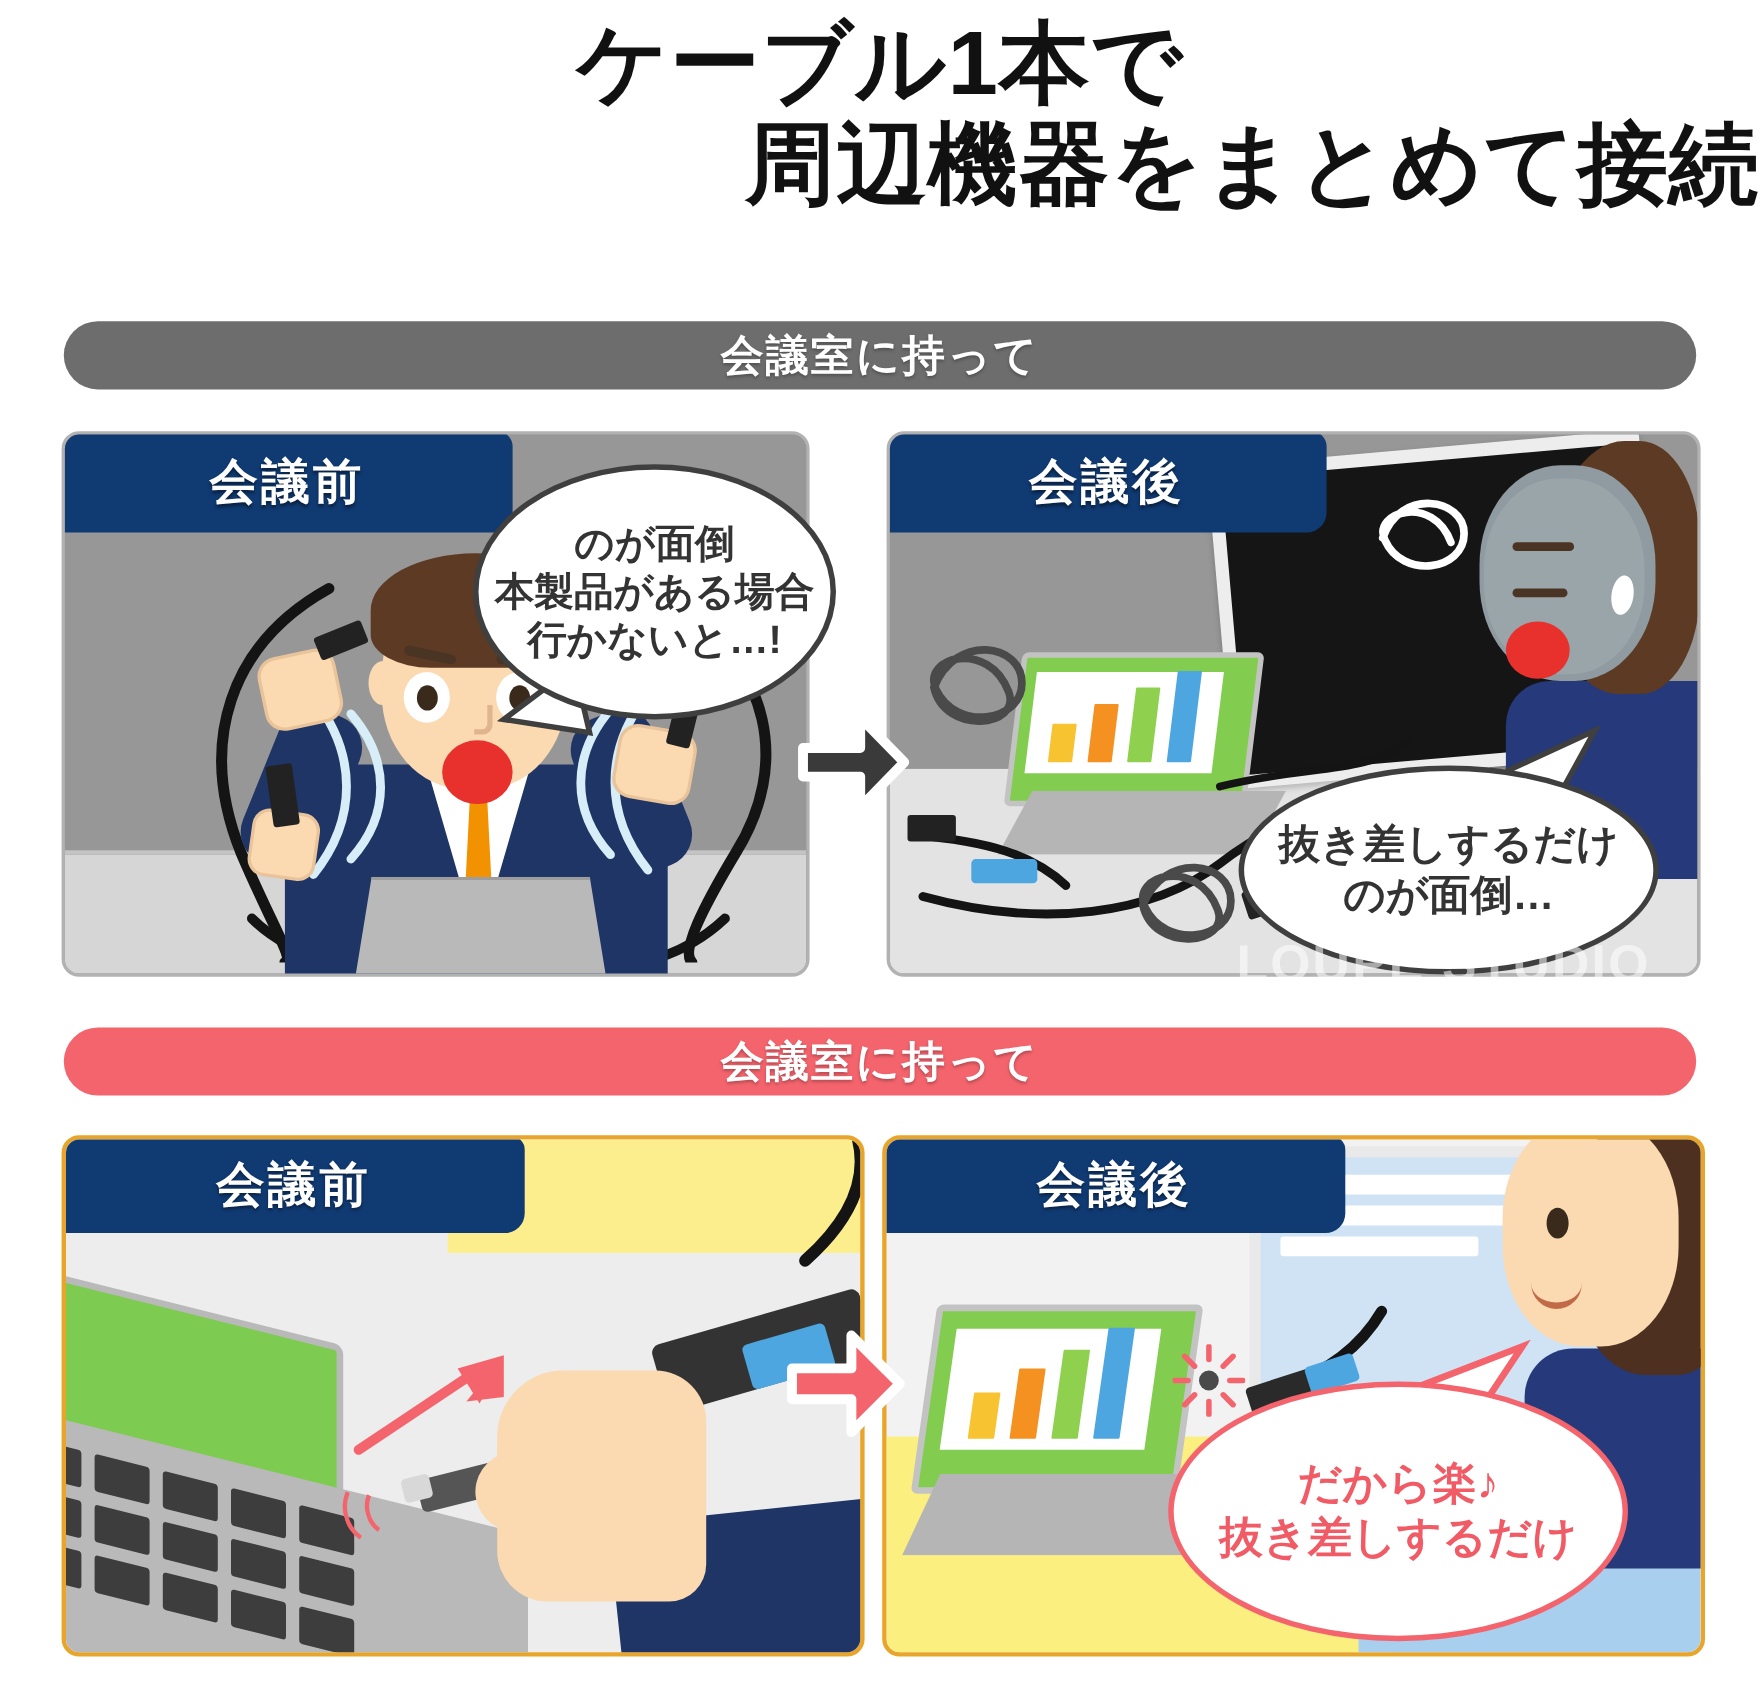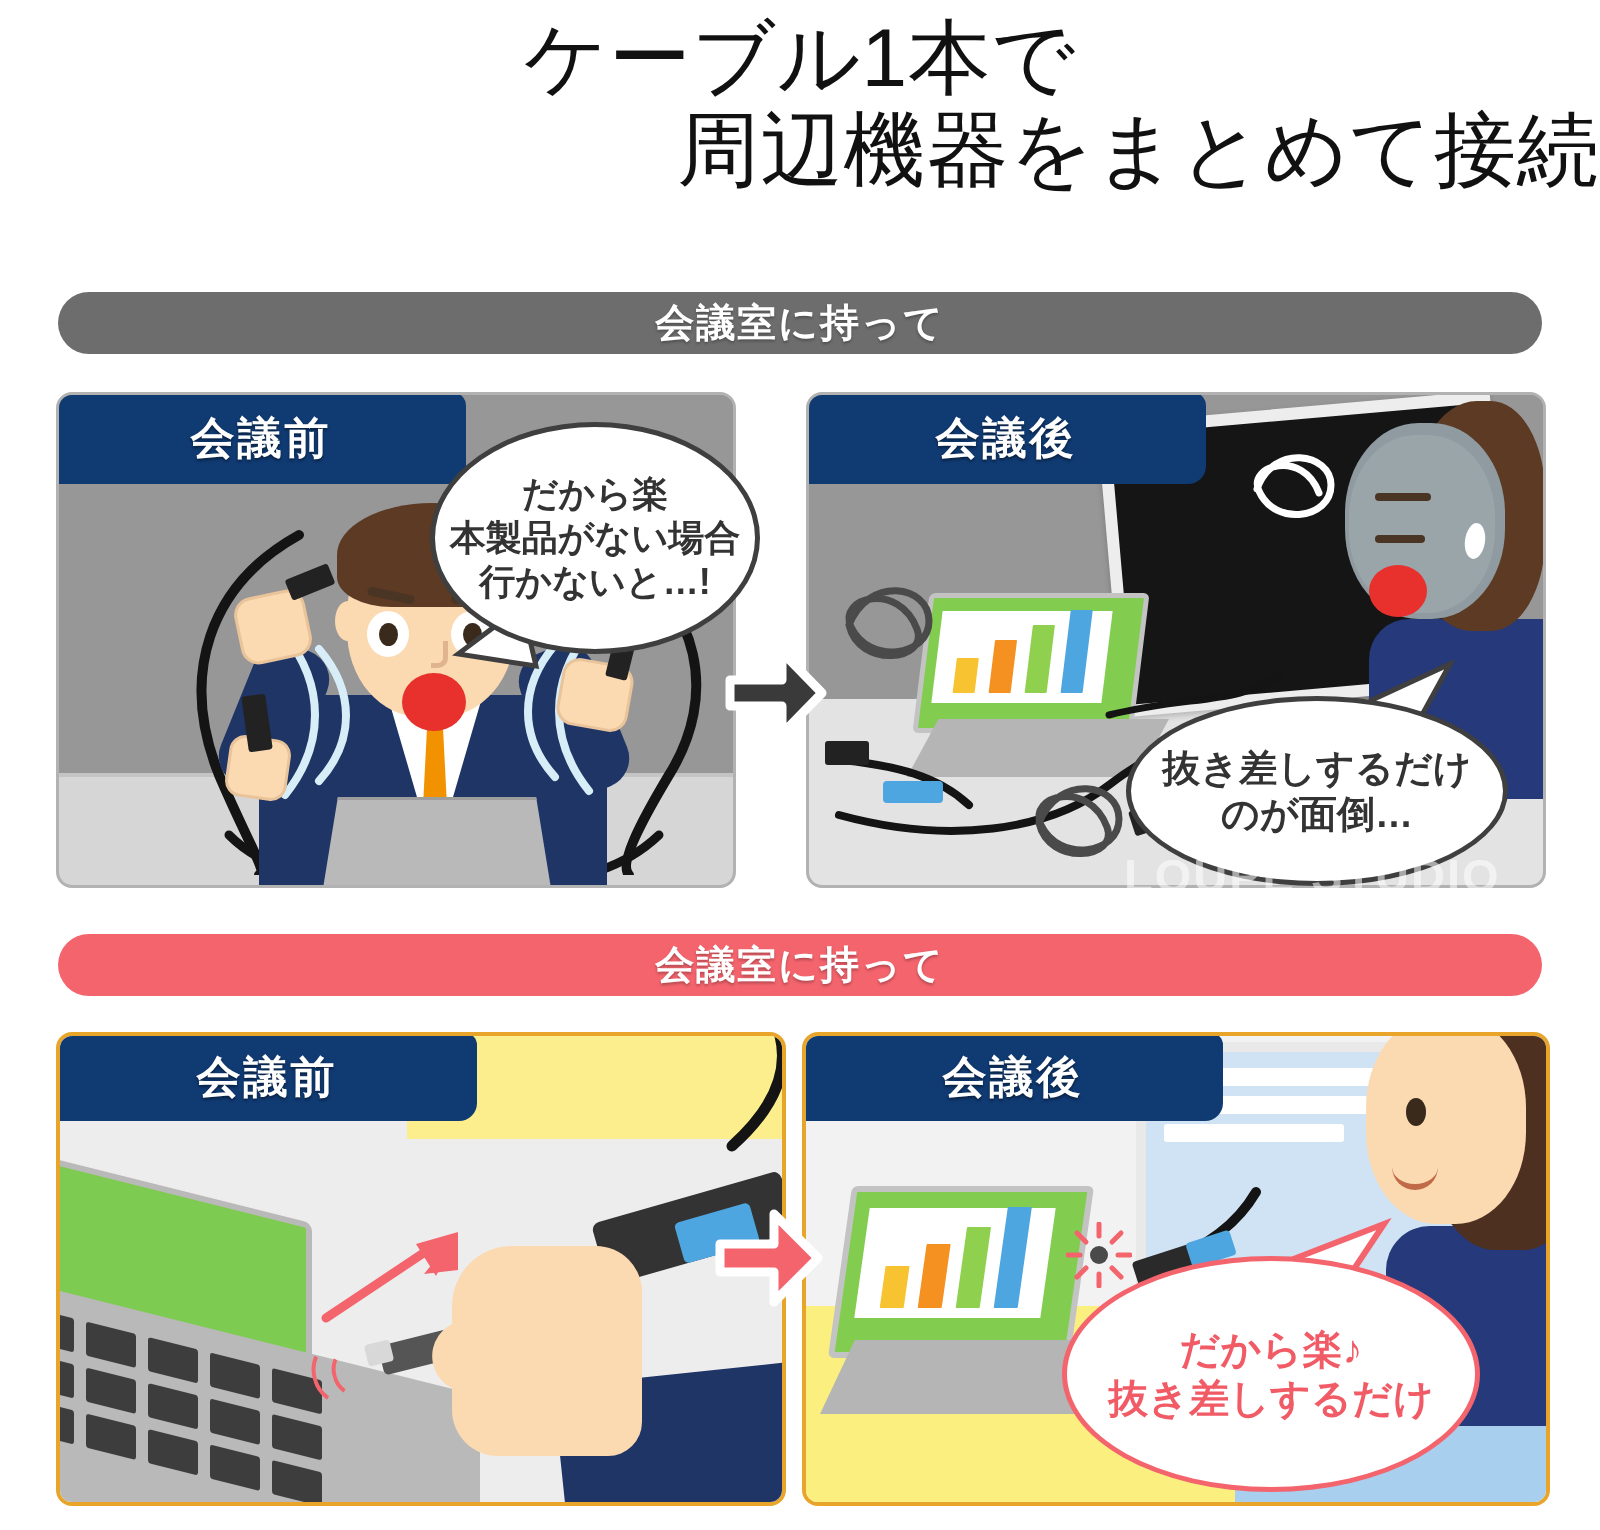--- a/index.html
+++ b/index.html
@@ -2,21 +2,21 @@
 <html><head>
 <meta charset="utf-8">
 <style>
   html,body{margin:0;padding:0;background:#ffffff;}
   body{width:1600px;height:1530px;font-family:"Liberation Sans","DejaVu Sans",sans-serif;
        -webkit-font-smoothing:antialiased;overflow:hidden;}
   .page{position:relative;width:1600px;height:1530px;background:#fff;}
 
   
   .title{position:absolute;left:0;top:12px;width:1600px;text-align:center;
-         color:#111;font-weight:normal;font-size:82px;line-height:1.12;letter-spacing:1px;}
+         color:#111;font-weight:bold;font-size:82px;line-height:1.12;letter-spacing:1px;}
   .title .l1{display:block;}
   .title .l2{display:block;text-align:right;}
 
   
   .banner{position:absolute;height:62px;border-radius:31px;display:flex;
           align-items:center;justify-content:center;color:#fff;font-weight:bold;
           font-size:39px;letter-spacing:2px;text-shadow:0 2px 3px rgba(0,0,0,.28);}
   .banner-gray{left:58px;top:292px;width:1484px;background:#6d6d6d;}
   .banner-red{left:58px;top:934px;width:1484px;background:#f4646d;}
 
@@ -259,22 +259,22 @@
     <div class="ptab ptab-a">
       <span>会議前</span>
     </div>
   </div>
 
   <svg class="btail" style="left:452px;top:600px;width:90px;height:90px;">
     <polygon points="70,6 84,66 6,54" fill="#ffffff" stroke="#3f3f3f" stroke-width="5"></polygon>
   </svg>
   <div class="bubble" style="left:430px;top:422px;width:320px;height:222px;font-size:36px;">
     <div>
-      <div>だから楽</div>
-      <div>本製品がない場合</div>
+      <div>のが面倒</div>
+      <div>本製品がある場合</div>
       <div>行かないと…!</div>
     </div>
   </div>
 
   <div class="arrow" style="left:716px;top:634px;width:118px;height:118px;">
     <svg width="118" height="118" viewBox="0 0 118 118">
       <path d="M14 46 L66 46 L66 18 L106 59 L66 100 L66 72 L14 72 Z" fill="#3a3a3a" stroke="#ffffff" stroke-width="9" stroke-linejoin="round"></path>
     </svg>
   </div>
 

